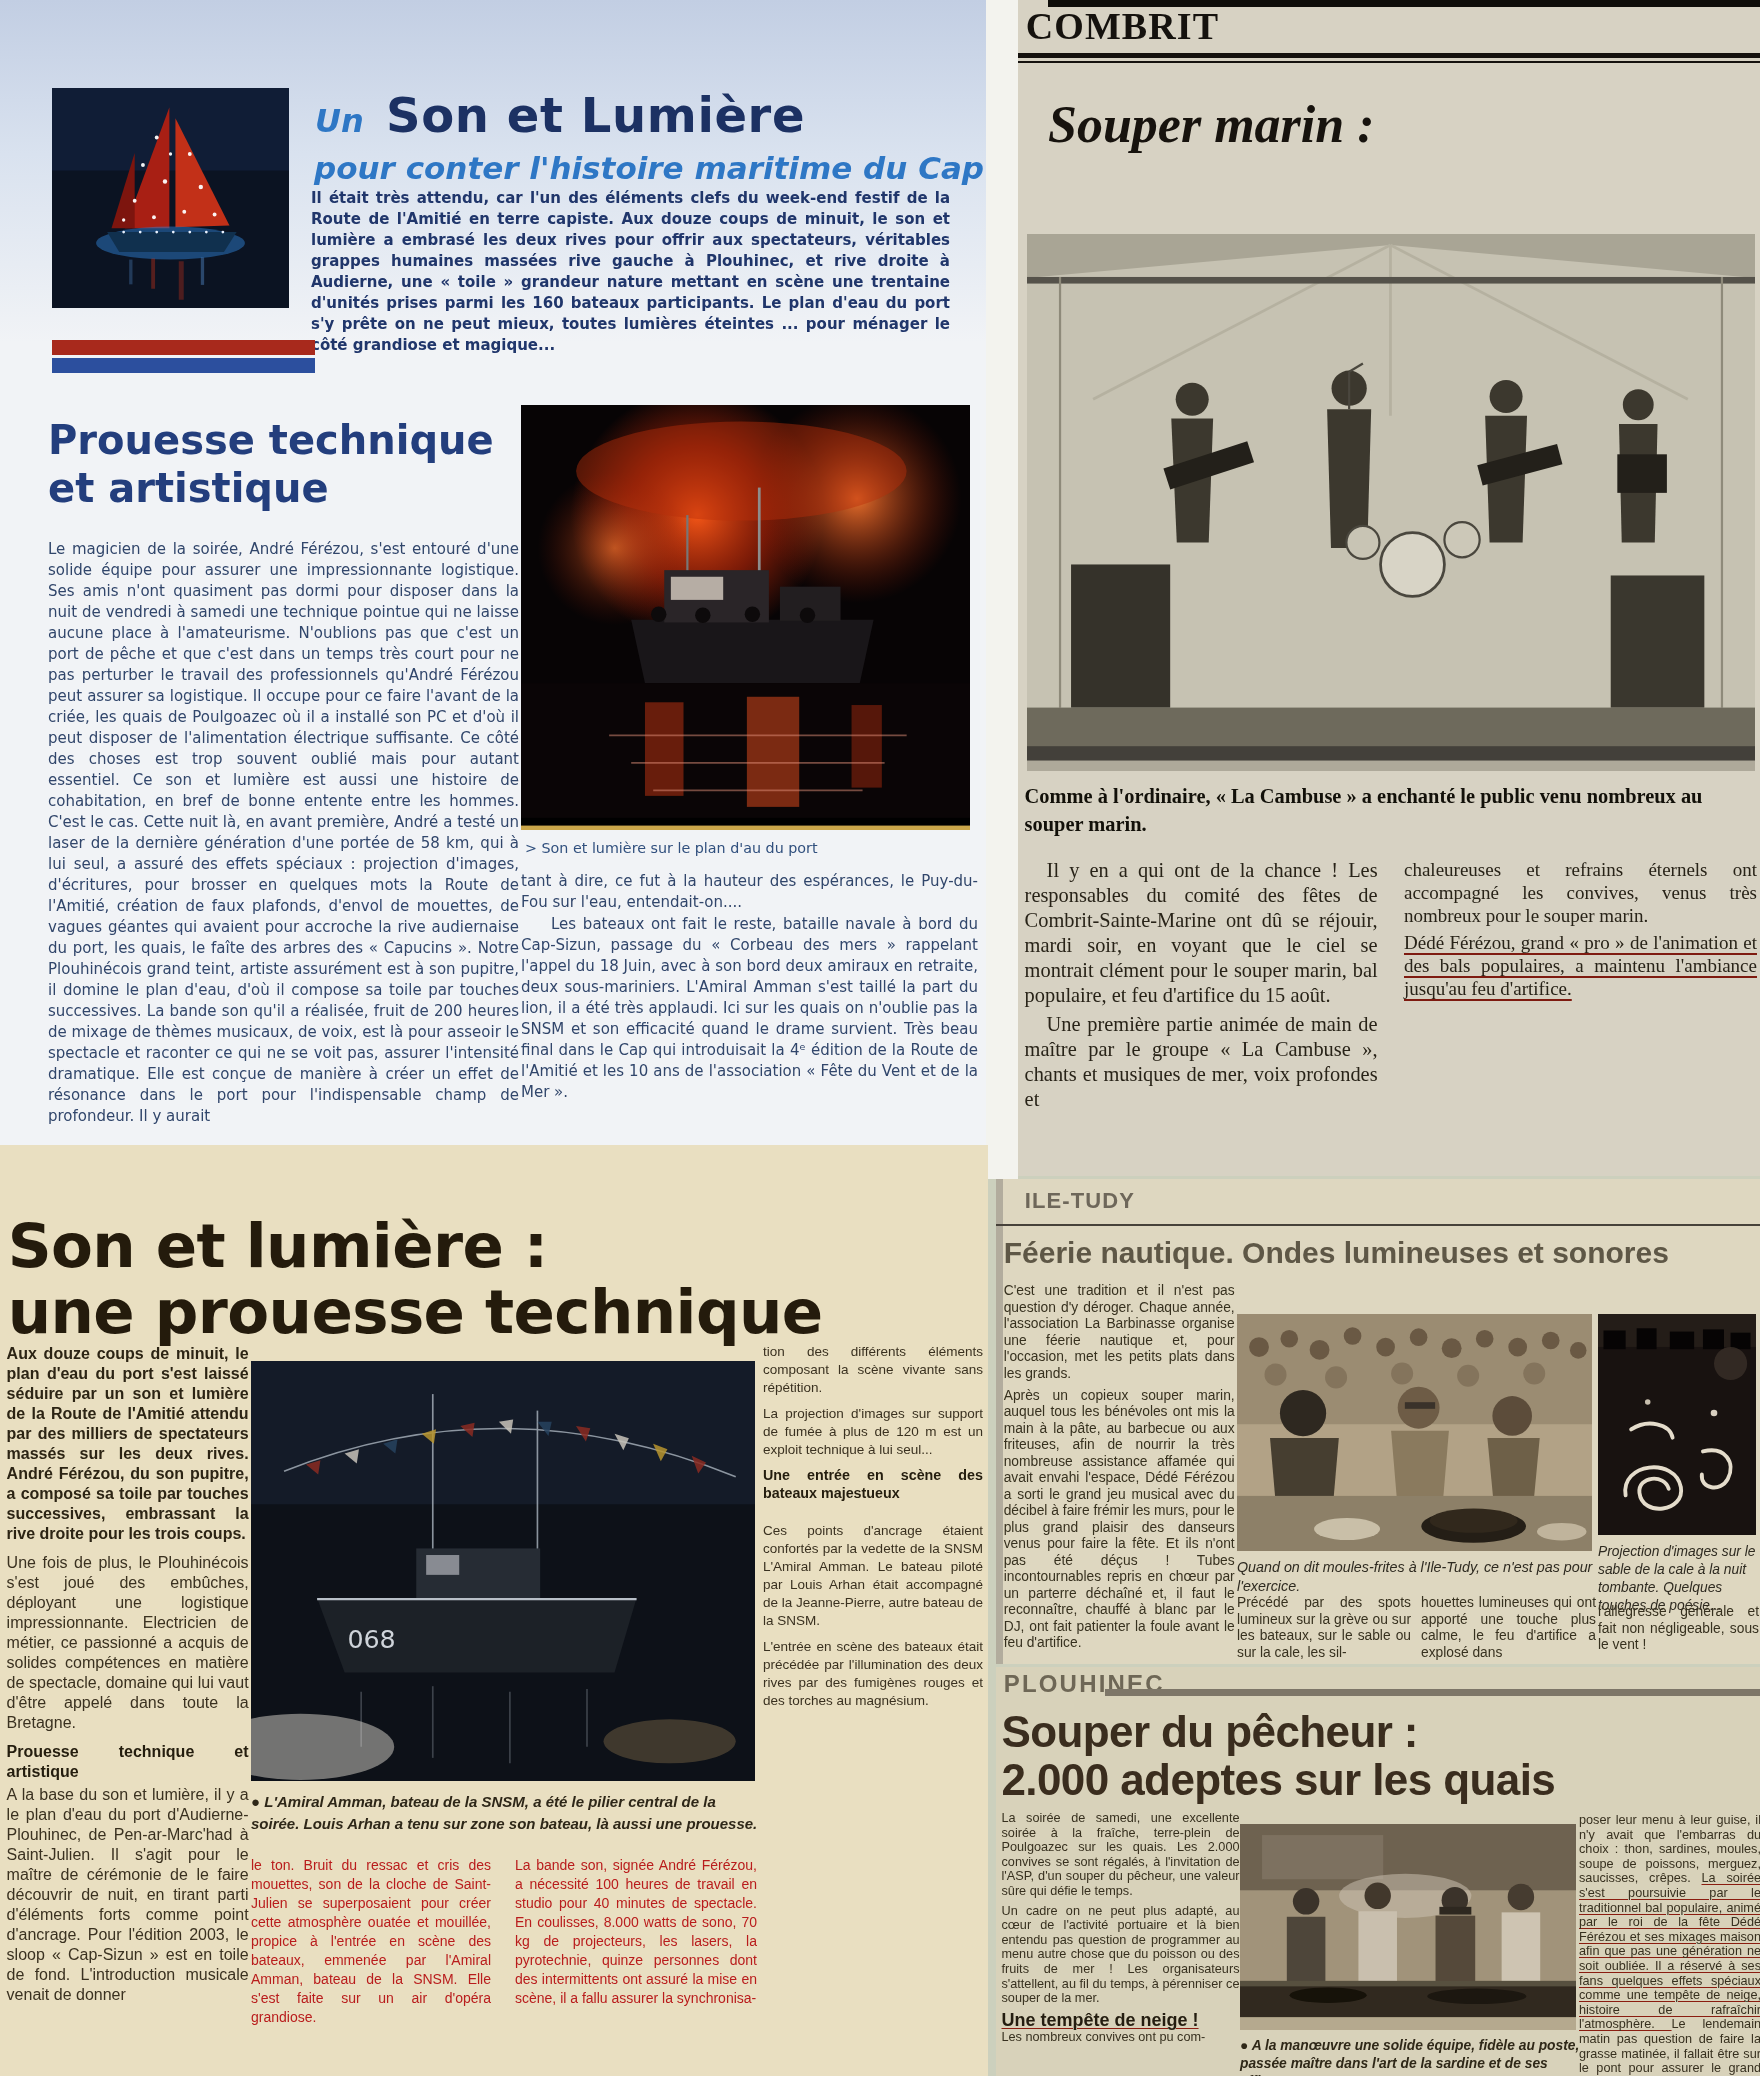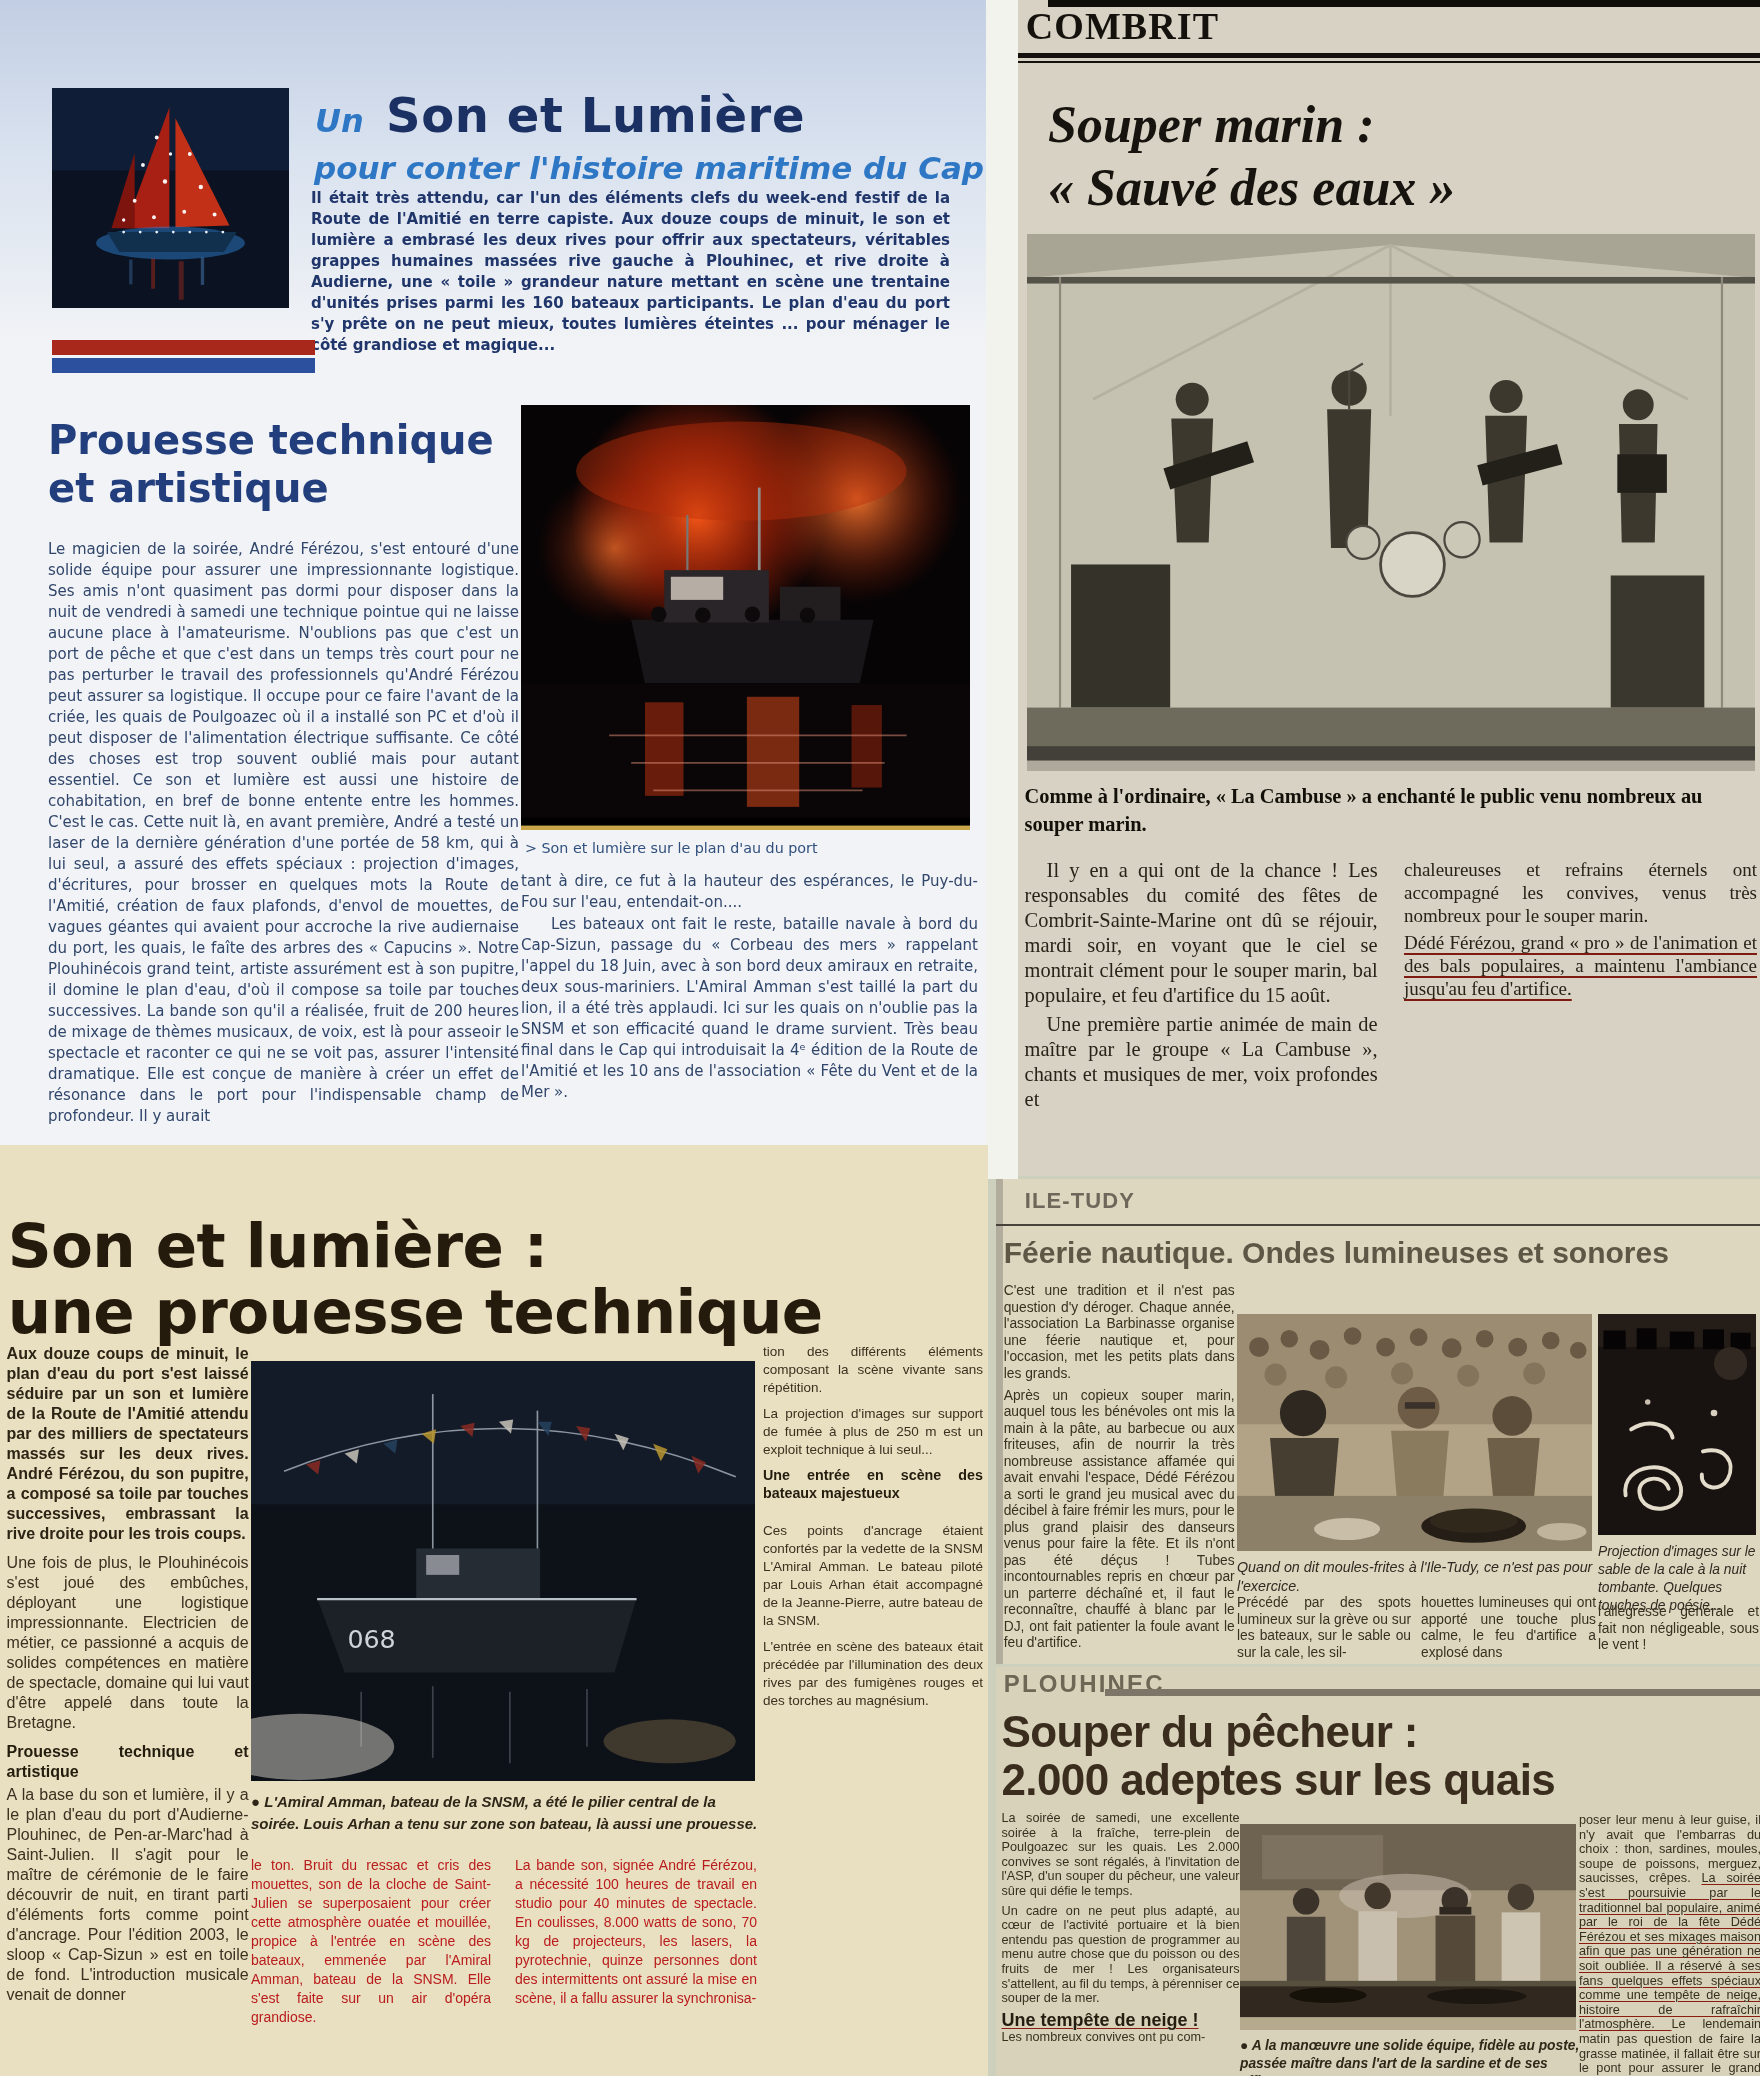--- a/index.html
+++ b/index.html
@@ -172,21 +172,20 @@
   </div>
 </div>
 <div class="abs gap-white"></div>
 
 <div class="panel combrit np-serif">
   <div class="abs combrit-topbar"></div>
   <div class="abs combrit-header np-serif">COMBRIT</div>
   <div class="abs combrit-rule"></div>
   <div class="abs combrit-headline np-serif">
     <div>Souper marin :</div>
-    <div>« Sauvé des eaux »</div>
   </div>
 
   <div class="abs" style="left:8.8px;top:234px;width:728px;height:537px;">
     <svg width="100%" height="100%" viewBox="0 0 1322 975" preserveAspectRatio="none">
       <rect width="1322" height="975" fill="#c6c2b2"></rect>
       <path d="M0,80 L660,20 L1322,80 L1322,0 L0,0 Z" fill="#a9a595"></path>
       <g stroke="#b5b1a0" stroke-width="5">
           <line x1="660" y1="20" x2="120" y2="300"></line>
           <line x1="660" y1="20" x2="1200" y2="300"></line>
           <line x1="660" y1="20" x2="660" y2="330"></line>
@@ -415,19 +414,19 @@
       <ellipse cx="760" cy="690" rx="120" ry="40" fill="#d8b06a" opacity="0.25"></ellipse>
     </svg>
   </div>
   <div class="abs clip-caption" style="left:251px;top:646px;width:510px;">●  L'Amiral Amman, bateau de la SNSM, a été le pilier central de la soirée. Louis Arhan a tenu sur zone son bateau, là aussi une prouesse.</div>
 
   <div class="abs clip-mid" style="left:251px;top:711px;width:240px;">le ton. Bruit du ressac et cris des mouettes, son de la cloche de Saint-Julien se superposaient pour créer cette atmosphère ouatée et mouillée, propice à l'entrée en scène des bateaux, emmenée par l'Amiral Amman, bateau de la SNSM. Elle s'est faite sur un air d'opéra grandiose.</div>
   <div class="abs clip-mid" style="left:515px;top:711px;width:242px;">La bande son, signée André Férézou, a nécessité 100 heures de travail en studio pour 40 minutes de spectacle. En coulisses, 8.000 watts de sono, 70 kg de projecteurs, les lasers, la pyrotechnie, quinze personnes dont des intermittents ont assuré la mise en scène, il a fallu assurer la synchronisa-</div>
 
   <div class="abs clip-col4" style="left:763px;top:198px;width:220px;height:726px;">
     <p>tion des différents éléments composant la scène vivante sans répétition.</p>
-    <p>La projection d'images sur support de fumée à plus de 250 m est un exploit technique à lui seul...</p>
+    <p>La projection d'images sur support de fumée à plus de 120 m est un exploit technique à lui seul...</p>
     <p class="clip-sub" style="margin-bottom:20px;font-size:14.3px;">Une entrée en scène des bateaux majestueux</p>
     <p>Ces points d'ancrage étaient confortés par la vedette de la SNSM L'Amiral Amman. Le bateau piloté par Louis Arhan était accompagné de la Jeanne-Pierre, autre bateau de la SNSM.</p>
     <p>L'entrée en scène des bateaux était précédée par l'illumination des deux rives par des fumigènes rouges et des torches au magnésium.</p>
   </div>
 </div>
 
 
 </body></html>

